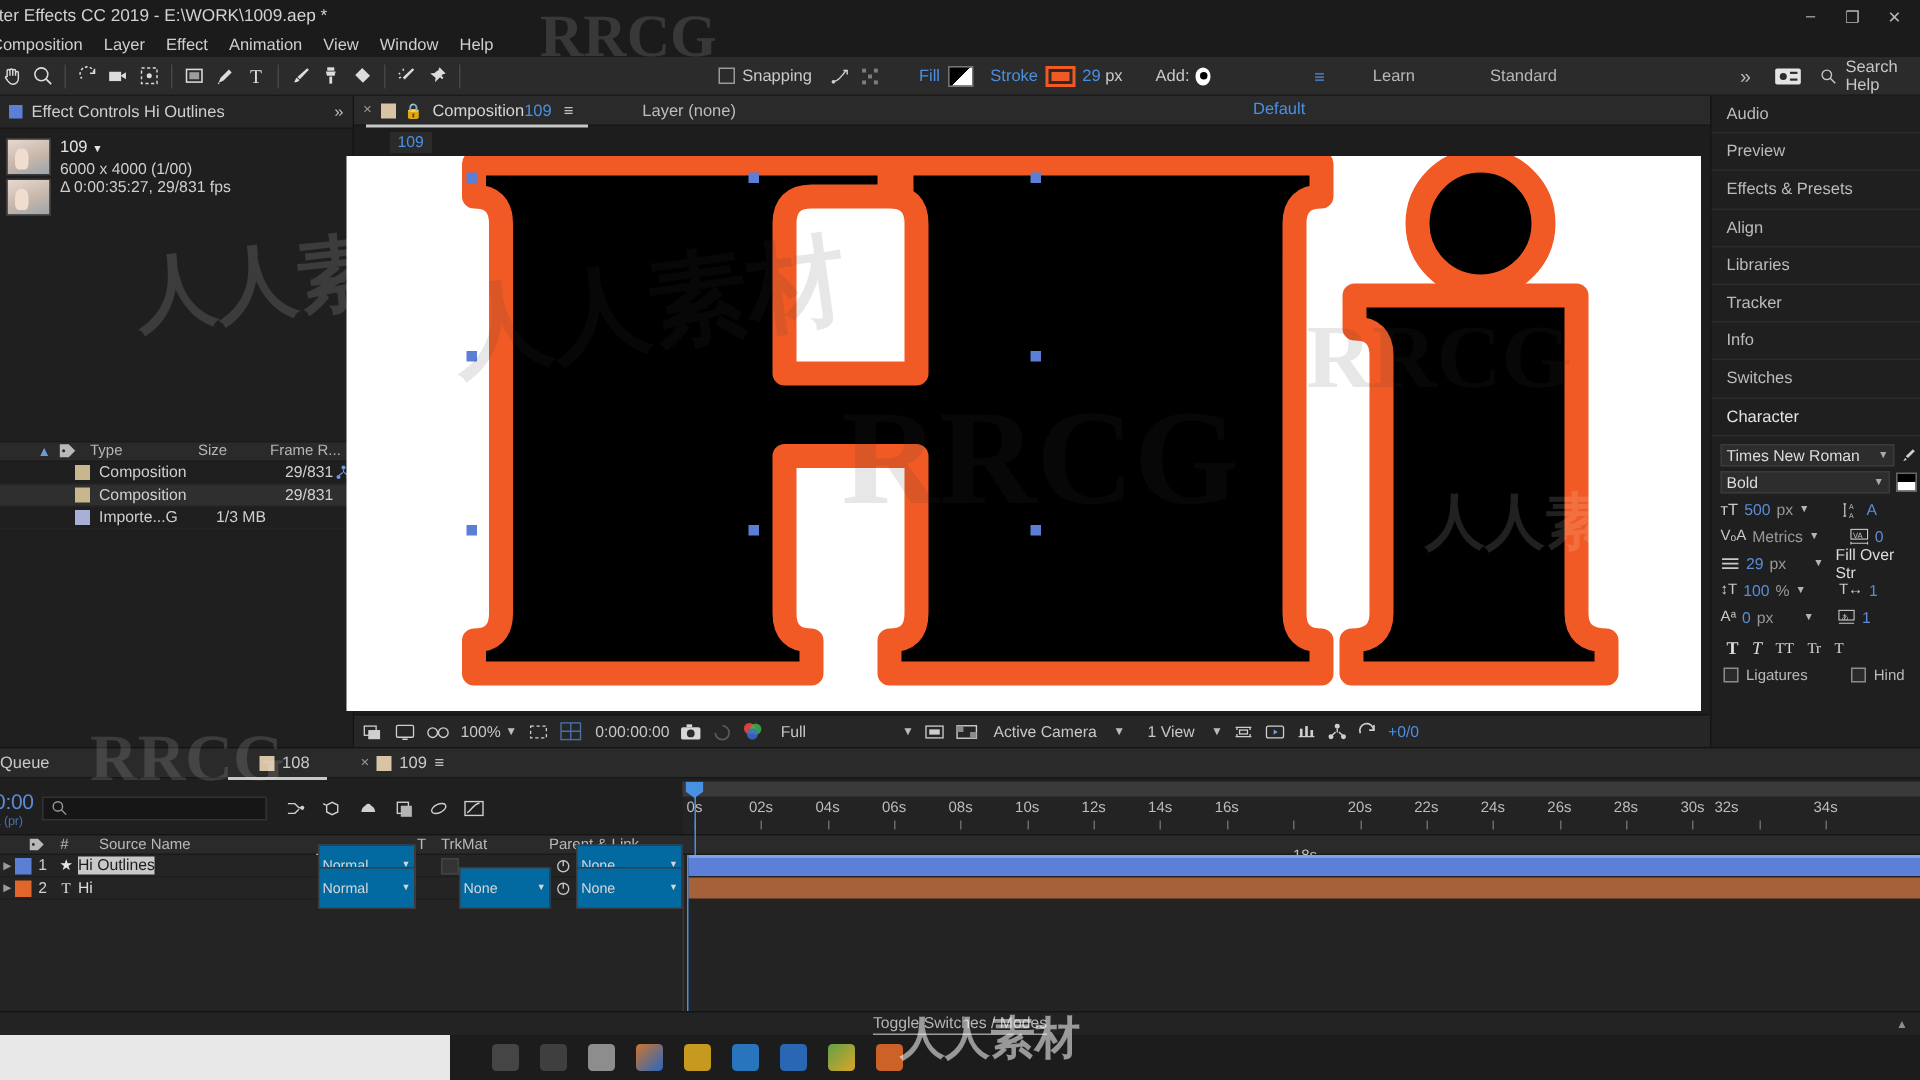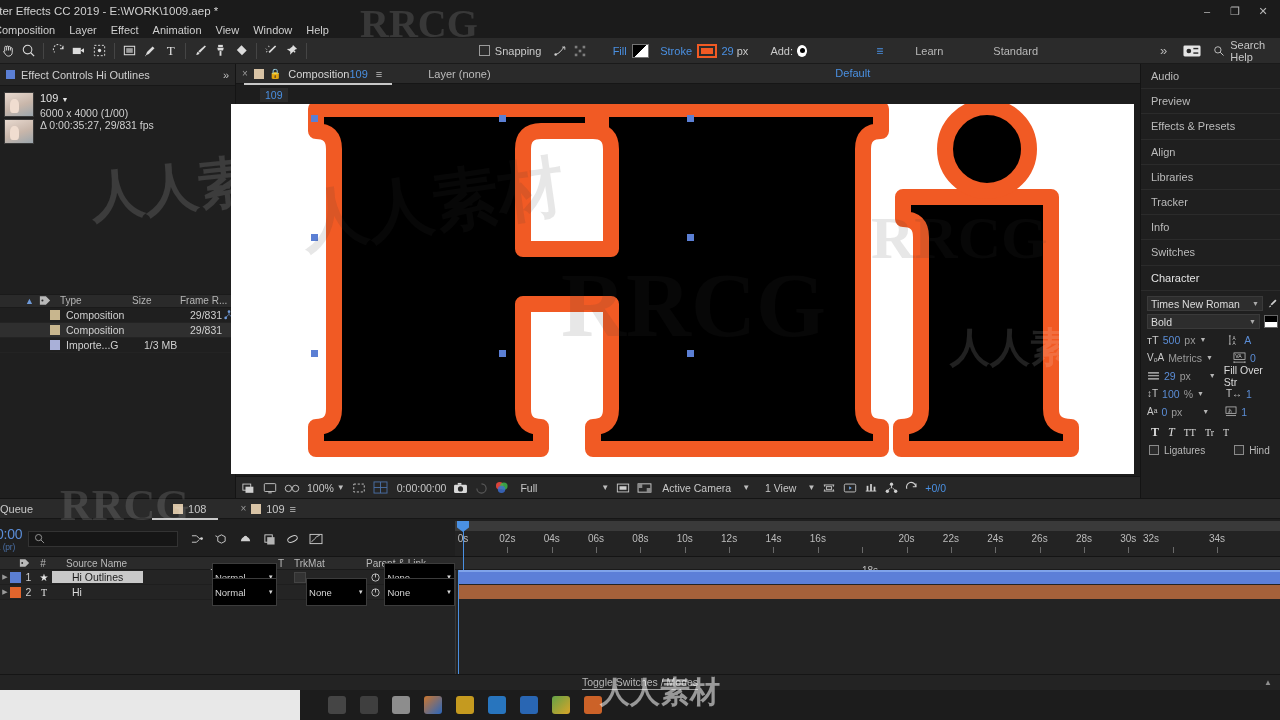--- a/index.html
+++ b/index.html
@@ -120,23 +120,23 @@
   .playhead u { position:absolute; top:9px; left:0; width:1px; height:200px; background:#4a90e2;}
   .layerhdr { height:13px; background:#2a2a2a; display:flex; align-items:center; font-size:10px; color:#b9b9b9; border-bottom:1px solid #1a1a1a;}
   .rows { flex:1 1 auto; display:flex; min-height:0;}
   .rows-left { width:455px; flex:0 0 455px; background:#242424;}
   .lrow { height:15px; display:flex; align-items:center; font-size:10.5px; color:#dcdcdc; border-bottom:1px solid #1e1e1e;}
   .lrow .arrow{width:10px;text-align:center;color:#9a9a9a;font-size:7px;}
   .lrow .csw{width:11px;height:11px;}
   .lrow .num{width:16px;text-align:center;color:#cfcfcf;}
   .lrow .tico{width:16px;text-align:center;color:#e6e6e6;font-size:10px;}
   .lrow .nm{flex:0 0 160px;}
-  .lrow .nm span{padding:0 20px;}
+  .lrow .nm span{padding:0 0;}
   .lrow .nm.selnm span{background:#c9c9c9;color:#1c1c1c;}
-  .mini { height:28px; background:#000000; border:1px solid #3c3c3c; display:flex;align-items:center;justify-content:space-between;padding:12px 2px;color:#d6d6d6;font-size:9.5px;}
+  .mini { height:28px; background:#0369a1; border:1px solid #3c3c3c; display:flex;align-items:center;justify-content:space-between;padding:12px 2px;color:#d6d6d6;font-size:9.5px;}
   .rows-right { flex:1 1 auto; position:relative; background:#232323; border-left:1px solid #3a3a3a;}
   .bar { position:absolute; left:3px; right:0; height:14px;}
   .tlfoot { height:16px; background:#232323; border-top:1px solid #151515; display:flex; align-items:center; justify-content:center; font-size:10.5px; color:#b5b5b5; position:relative;}
   .tlfoot .tog { border-bottom:1px solid #9a9a9a; padding-bottom:1px;}
 
   
   .taskbar { position:absolute; left:0; right:0; bottom:0; height:30px; background:#1c1c1c; display:flex; align-items:center;}
   .tb-search { width:300px; height:30px; background:#e8e8e8;}
   .tb-icons { display:flex; align-items:center; gap:14px; padding-left:28px;}
   .tb-ic { width:18px;height:18px; border-radius:3px; opacity:.9;}

